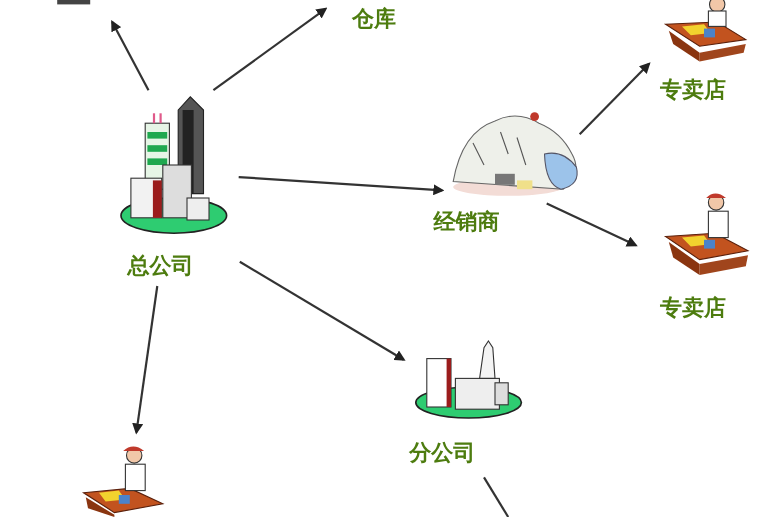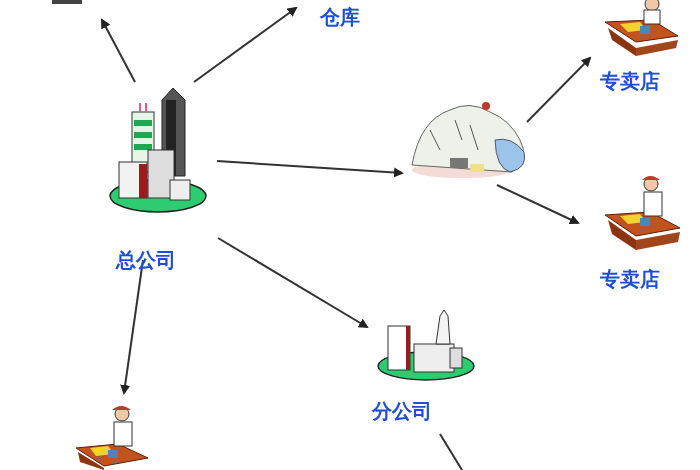--- a/index.html
+++ b/index.html
@@ -1,20 +1,20 @@
 <!DOCTYPE html>
 <html><head>
 <meta charset="utf-8">
 <style>
   html, body { margin: 0; padding: 0; background: #ffffff; }
   body { width: 700px; height: 470px; position: relative; overflow: hidden;
          font-family: "DejaVu Sans", "Liberation Sans", sans-serif; }
   #canvas { position: absolute; left: 0; top: 0; width: 700px; height: 470px; }
   .node { position: absolute; }
-  .label { position: absolute; font-size: 20px; font-weight: bold; color: #1d4ed8;
+  .label { position: absolute; font-size: 20px; font-weight: bold; color: #4d7c0f;
            letter-spacing: 0px; white-space: nowrap; }
   svg { position: absolute; left: 0; top: 0; overflow: visible; }
 </style>
 </head>
 <body>
 
 <div id="canvas">
 
   <svg width="700" height="470">
     <defs>
@@ -42,33 +42,34 @@
     <rect x="134" y="144" width="18" height="6" fill="#1fa84f"></rect>
     <line x1="140" y1="103" x2="140" y2="112" stroke="#e05a8a" stroke-width="2"></line>
     <line x1="146" y1="103" x2="146" y2="112" stroke="#e05a8a" stroke-width="2"></line>
     <polygon points="162,100 173,88 185,100 185,176 162,176" fill="#555" stroke="#222"></polygon>
     <rect x="166" y="100" width="10" height="76" fill="#222"></rect>
     <rect x="119" y="162" width="28" height="36" fill="#f2f2f2" stroke="#333"></rect>
     <rect x="139" y="164" width="8" height="34" fill="#9b1c1c"></rect>
     <rect x="148" y="150" width="26" height="48" fill="#ddd" stroke="#333"></rect>
     <rect x="170" y="180" width="20" height="20" fill="#eee" stroke="#333"></rect>
   </svg>
-  <div class="label" style="left:116px; top:228px;margin-top:19px;">总公司</div>
+  <div class="label" style="left:116px; top:228px;">总公司</div>
 
   <div class="label" style="left:320px; top:4px;">仓库</div>
 
   <svg width="700" height="470">
     <ellipse cx="462" cy="170" rx="50" ry="8" fill="#f3dcd6"></ellipse>
     <path d="M412,165 Q420,120 450,110 Q470,100 490,112 Q510,120 520,140 Q530,158 512,172 Z" fill="#eef0ea" stroke="#666" stroke-width="1"></path>
     <path d="M495,140 Q512,136 524,152 Q528,168 510,172 Q496,168 495,140 Z" fill="#9cc3ea" stroke="#556"></path>
     <rect x="450" y="158" width="18" height="10" fill="#777"></rect>
     <rect x="470" y="164" width="14" height="8" fill="#f0e08a"></rect>
     <circle cx="486" cy="106" r="4" fill="#c0392b"></circle>
     <path d="M430,130 L440,150 M455,120 L462,140 M470,125 L478,150" stroke="#555" stroke-width="1"></path>
   </svg>
+  <div class="label" style="left:394px; top:188px;">经销商</div>
 
   <svg width="700" height="470">
 
     <g>
       <polygon points="605,22 652,20 678,36 636,42" fill="#c2531f" stroke="#5a1f0a"></polygon>
       <polygon points="608,28 636,48 636,56 612,40" fill="#8a3510"></polygon>
       <polygon points="636,48 678,40 676,48 636,56" fill="#a0451c"></polygon>
       <polygon points="620,24 640,22 646,30 628,32" fill="#f2d22e"></polygon>
       <rect x="640" y="26" width="10" height="8" fill="#4b83c9"></rect>
       <circle cx="652" cy="4" r="7" fill="#f1c7a8" stroke="#333"></circle>

